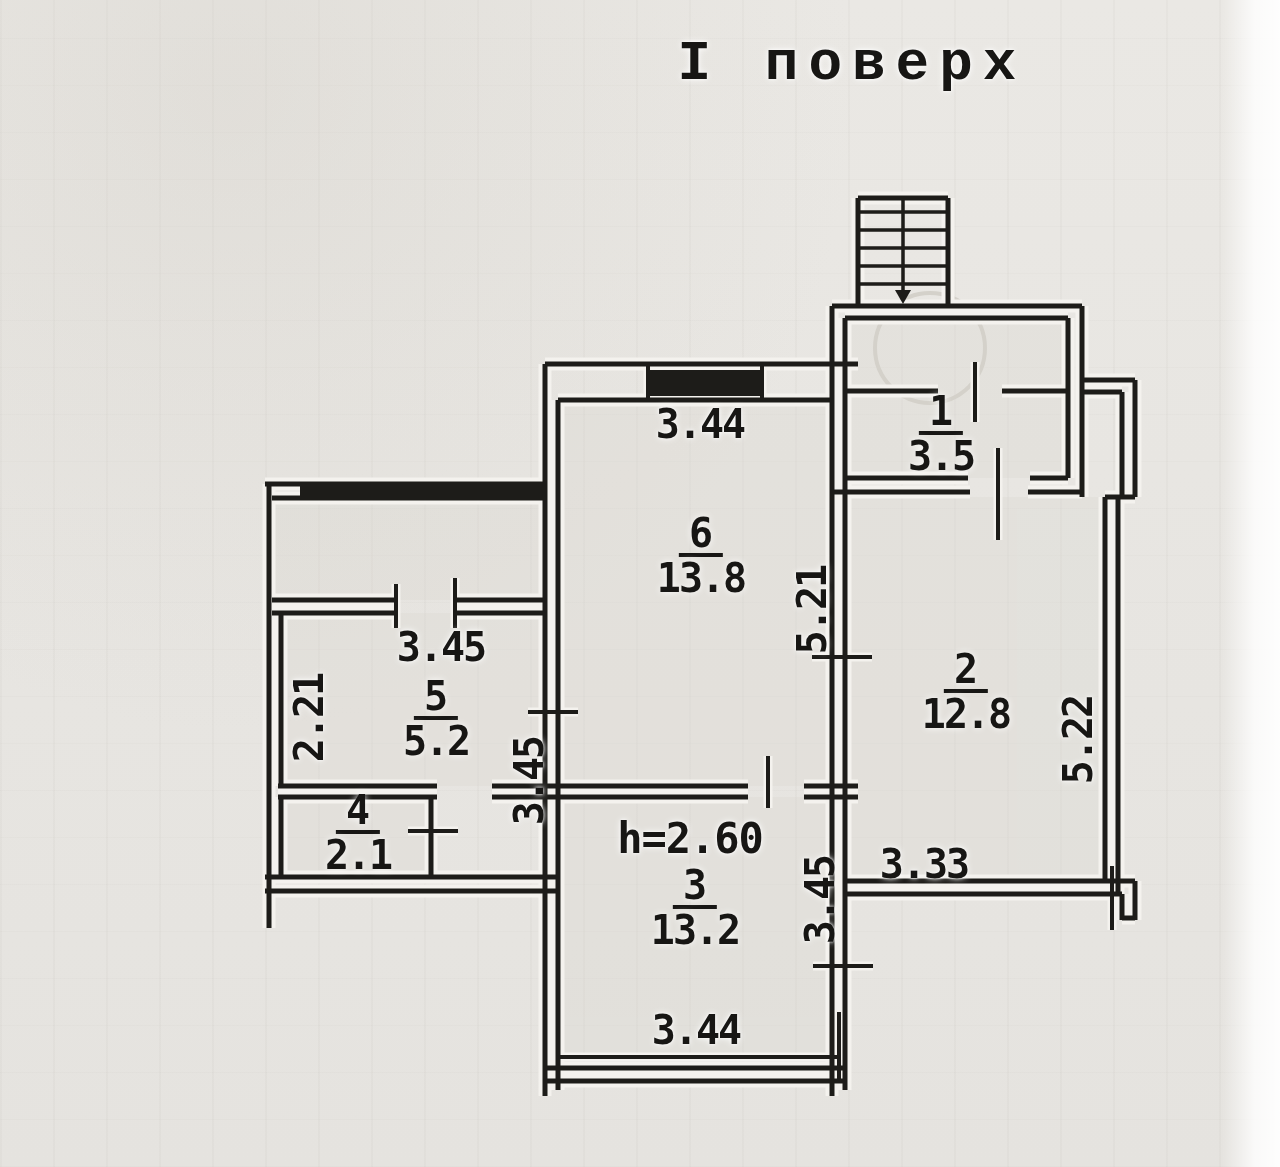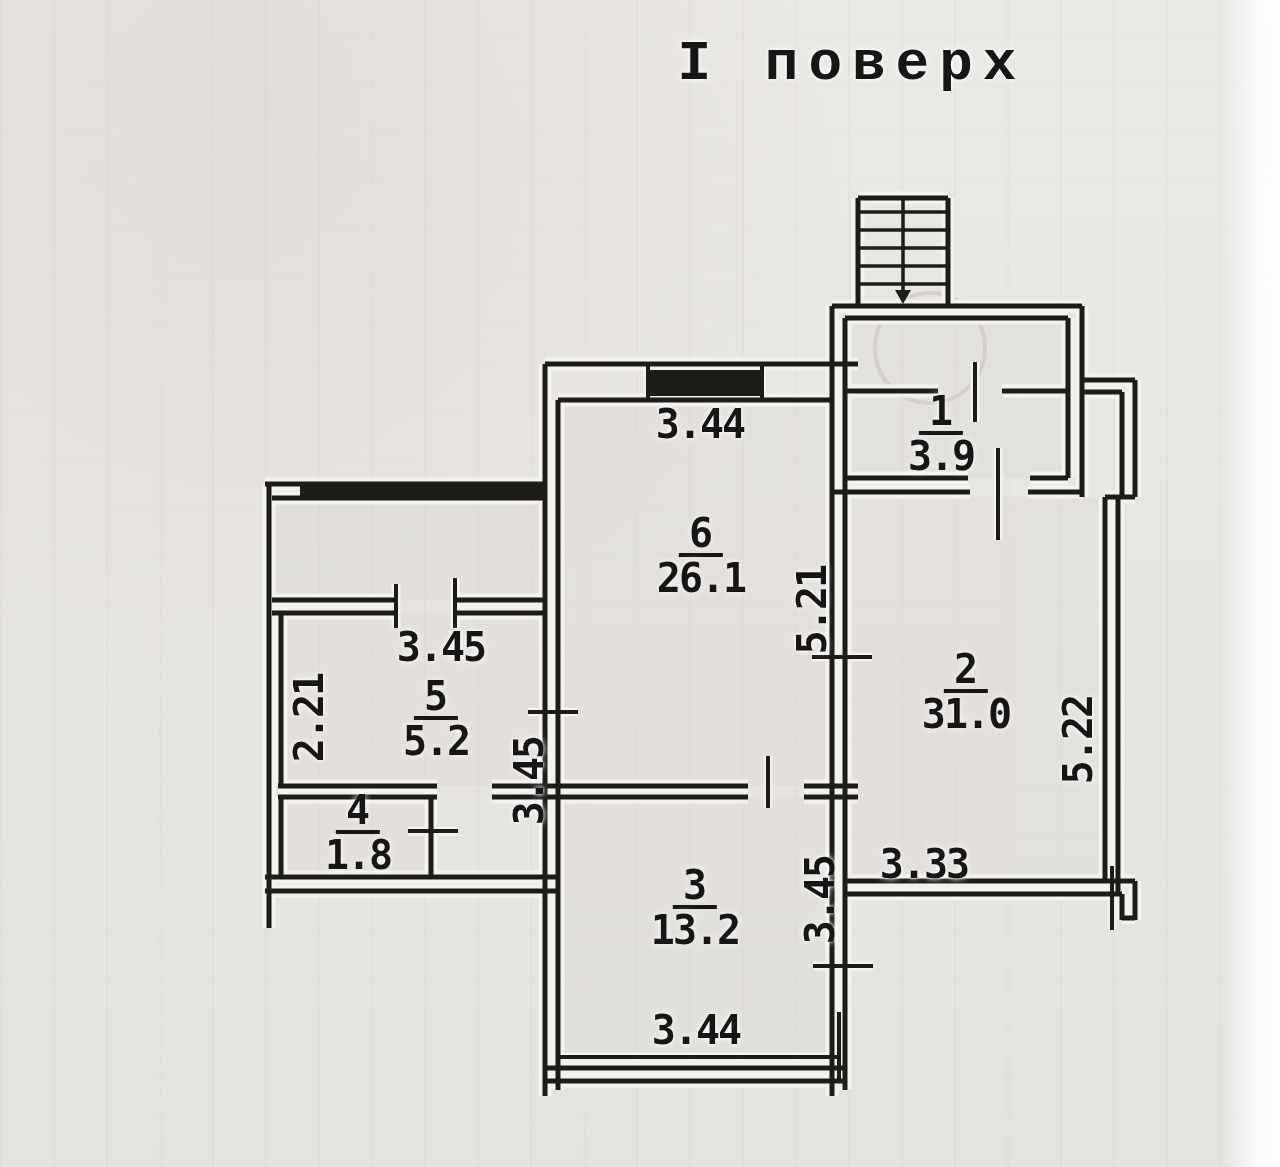--- a/index.html
+++ b/index.html
@@ -119,47 +119,48 @@
     <g fill="#1d1c19">
       <rect x="648" y="370" width="114" height="26"></rect>
       <rect x="300" y="486" width="245" height="13"></rect>
     </g>
   </svg>
 
   <div class="txt title" style="left:852px;top:64px;">І поверх</div>
 
   <div class="room-label" style="left:941px;top:434px;">
     <div class="num">1</div>
-    <div class="area">3.9</div>
+    <div class="area">3.5</div>
   </div>
   <div class="room-label" style="left:966px;top:692px;">
     <div class="num">2</div>
-    <div class="area">31.0</div>
+    <div class="area">12.8</div>
   </div>
   <div class="room-label" style="left:695px;top:908px;">
     <div class="num">3</div>
     <div class="area">13.2</div>
   </div>
   <div class="room-label" style="left:358px;top:833px;">
     <div class="num">4</div>
-    <div class="area">1.8</div>
+    <div class="area">2.1</div>
   </div>
   <div class="room-label" style="left:436px;top:719px;">
     <div class="num">5</div>
     <div class="area">5.2</div>
   </div>
   <div class="room-label" style="left:701px;top:556px;">
     <div class="num">6</div>
-    <div class="area">26.1</div>
+    <div class="area">13.8</div>
   </div>
 
   <div class="txt dim" style="left:700px;top:424px;">3.44</div>
   <div class="txt dim rot" style="left:812px;top:610px;">5.21</div>
   <div class="txt dim" style="left:441px;top:647px;">3.45</div>
   <div class="txt dim rot" style="left:309px;top:718px;">2.21</div>
   <div class="txt dim rot" style="left:529px;top:781px;">3.45</div>
   <div class="txt dim rot" style="left:820px;top:900px;">3.45</div>
   <div class="txt dim" style="left:696px;top:1030px;">3.44</div>
   <div class="txt dim rot" style="left:1078px;top:740px;">5.22</div>
   <div class="txt dim" style="left:924px;top:864px;">3.33</div>
 
+  <div class="txt" style="left:690px;top:838px;font-size:42px;letter-spacing:-1px;">h=2.60</div>
 
 </div>
 
 </body></html>

